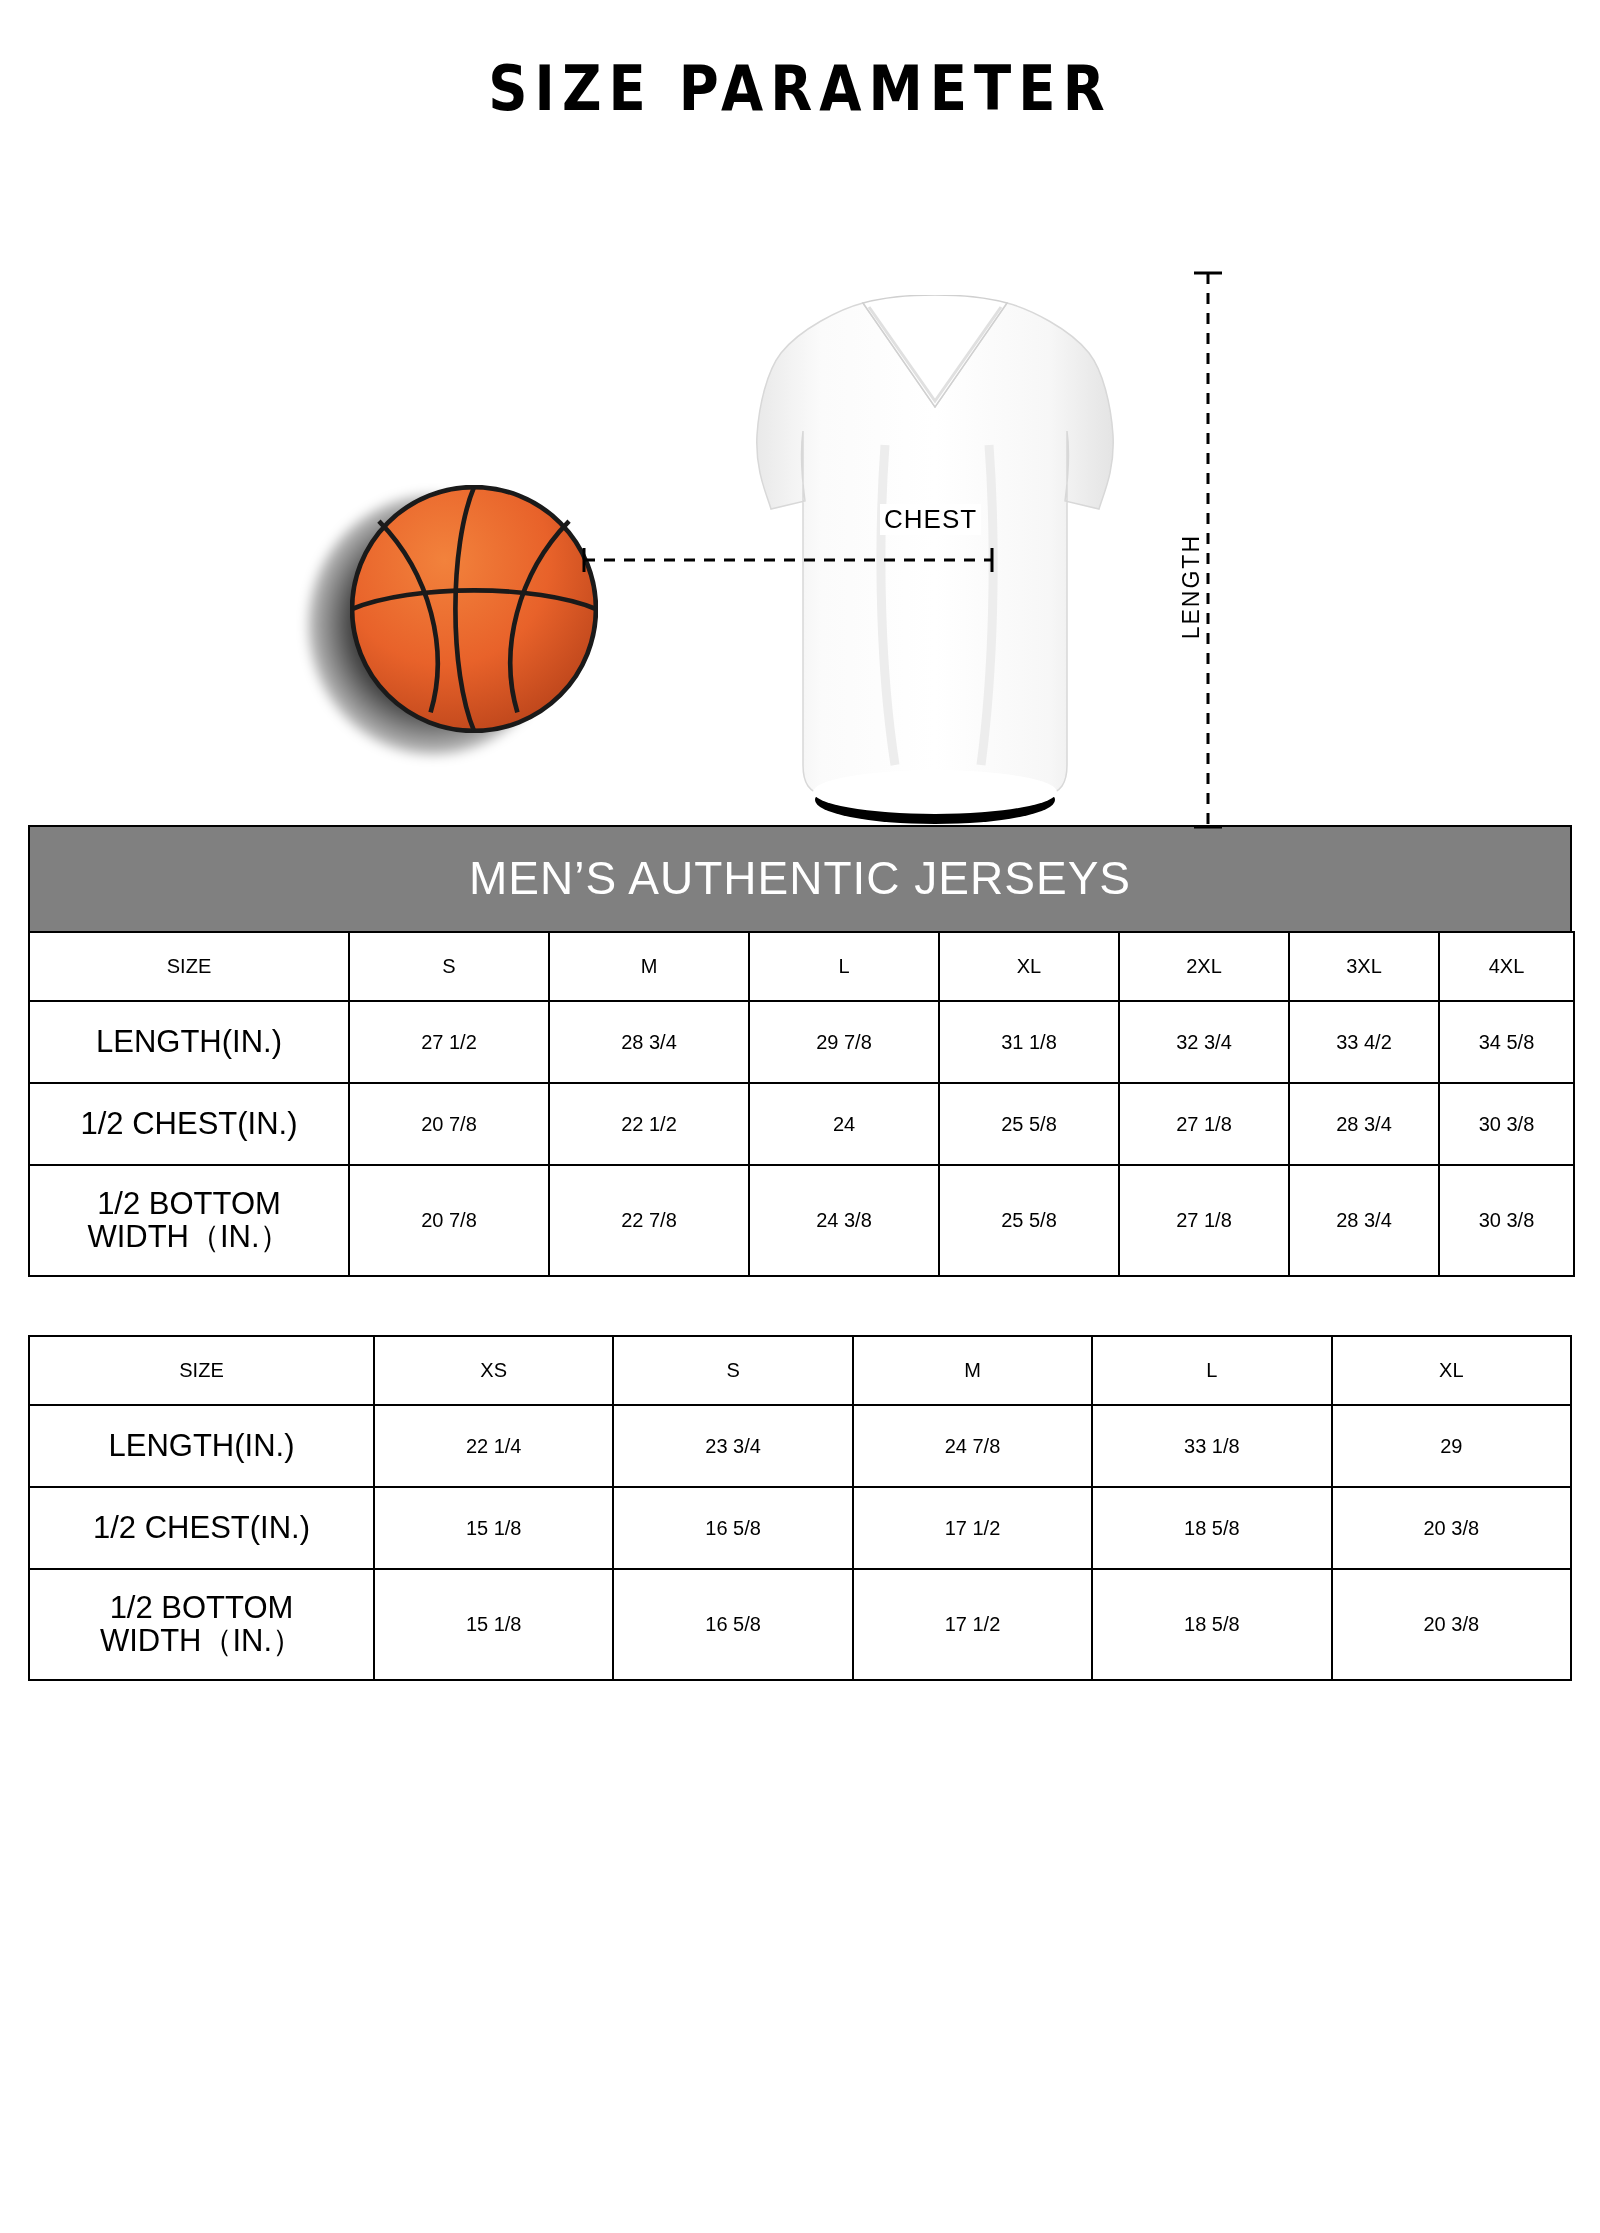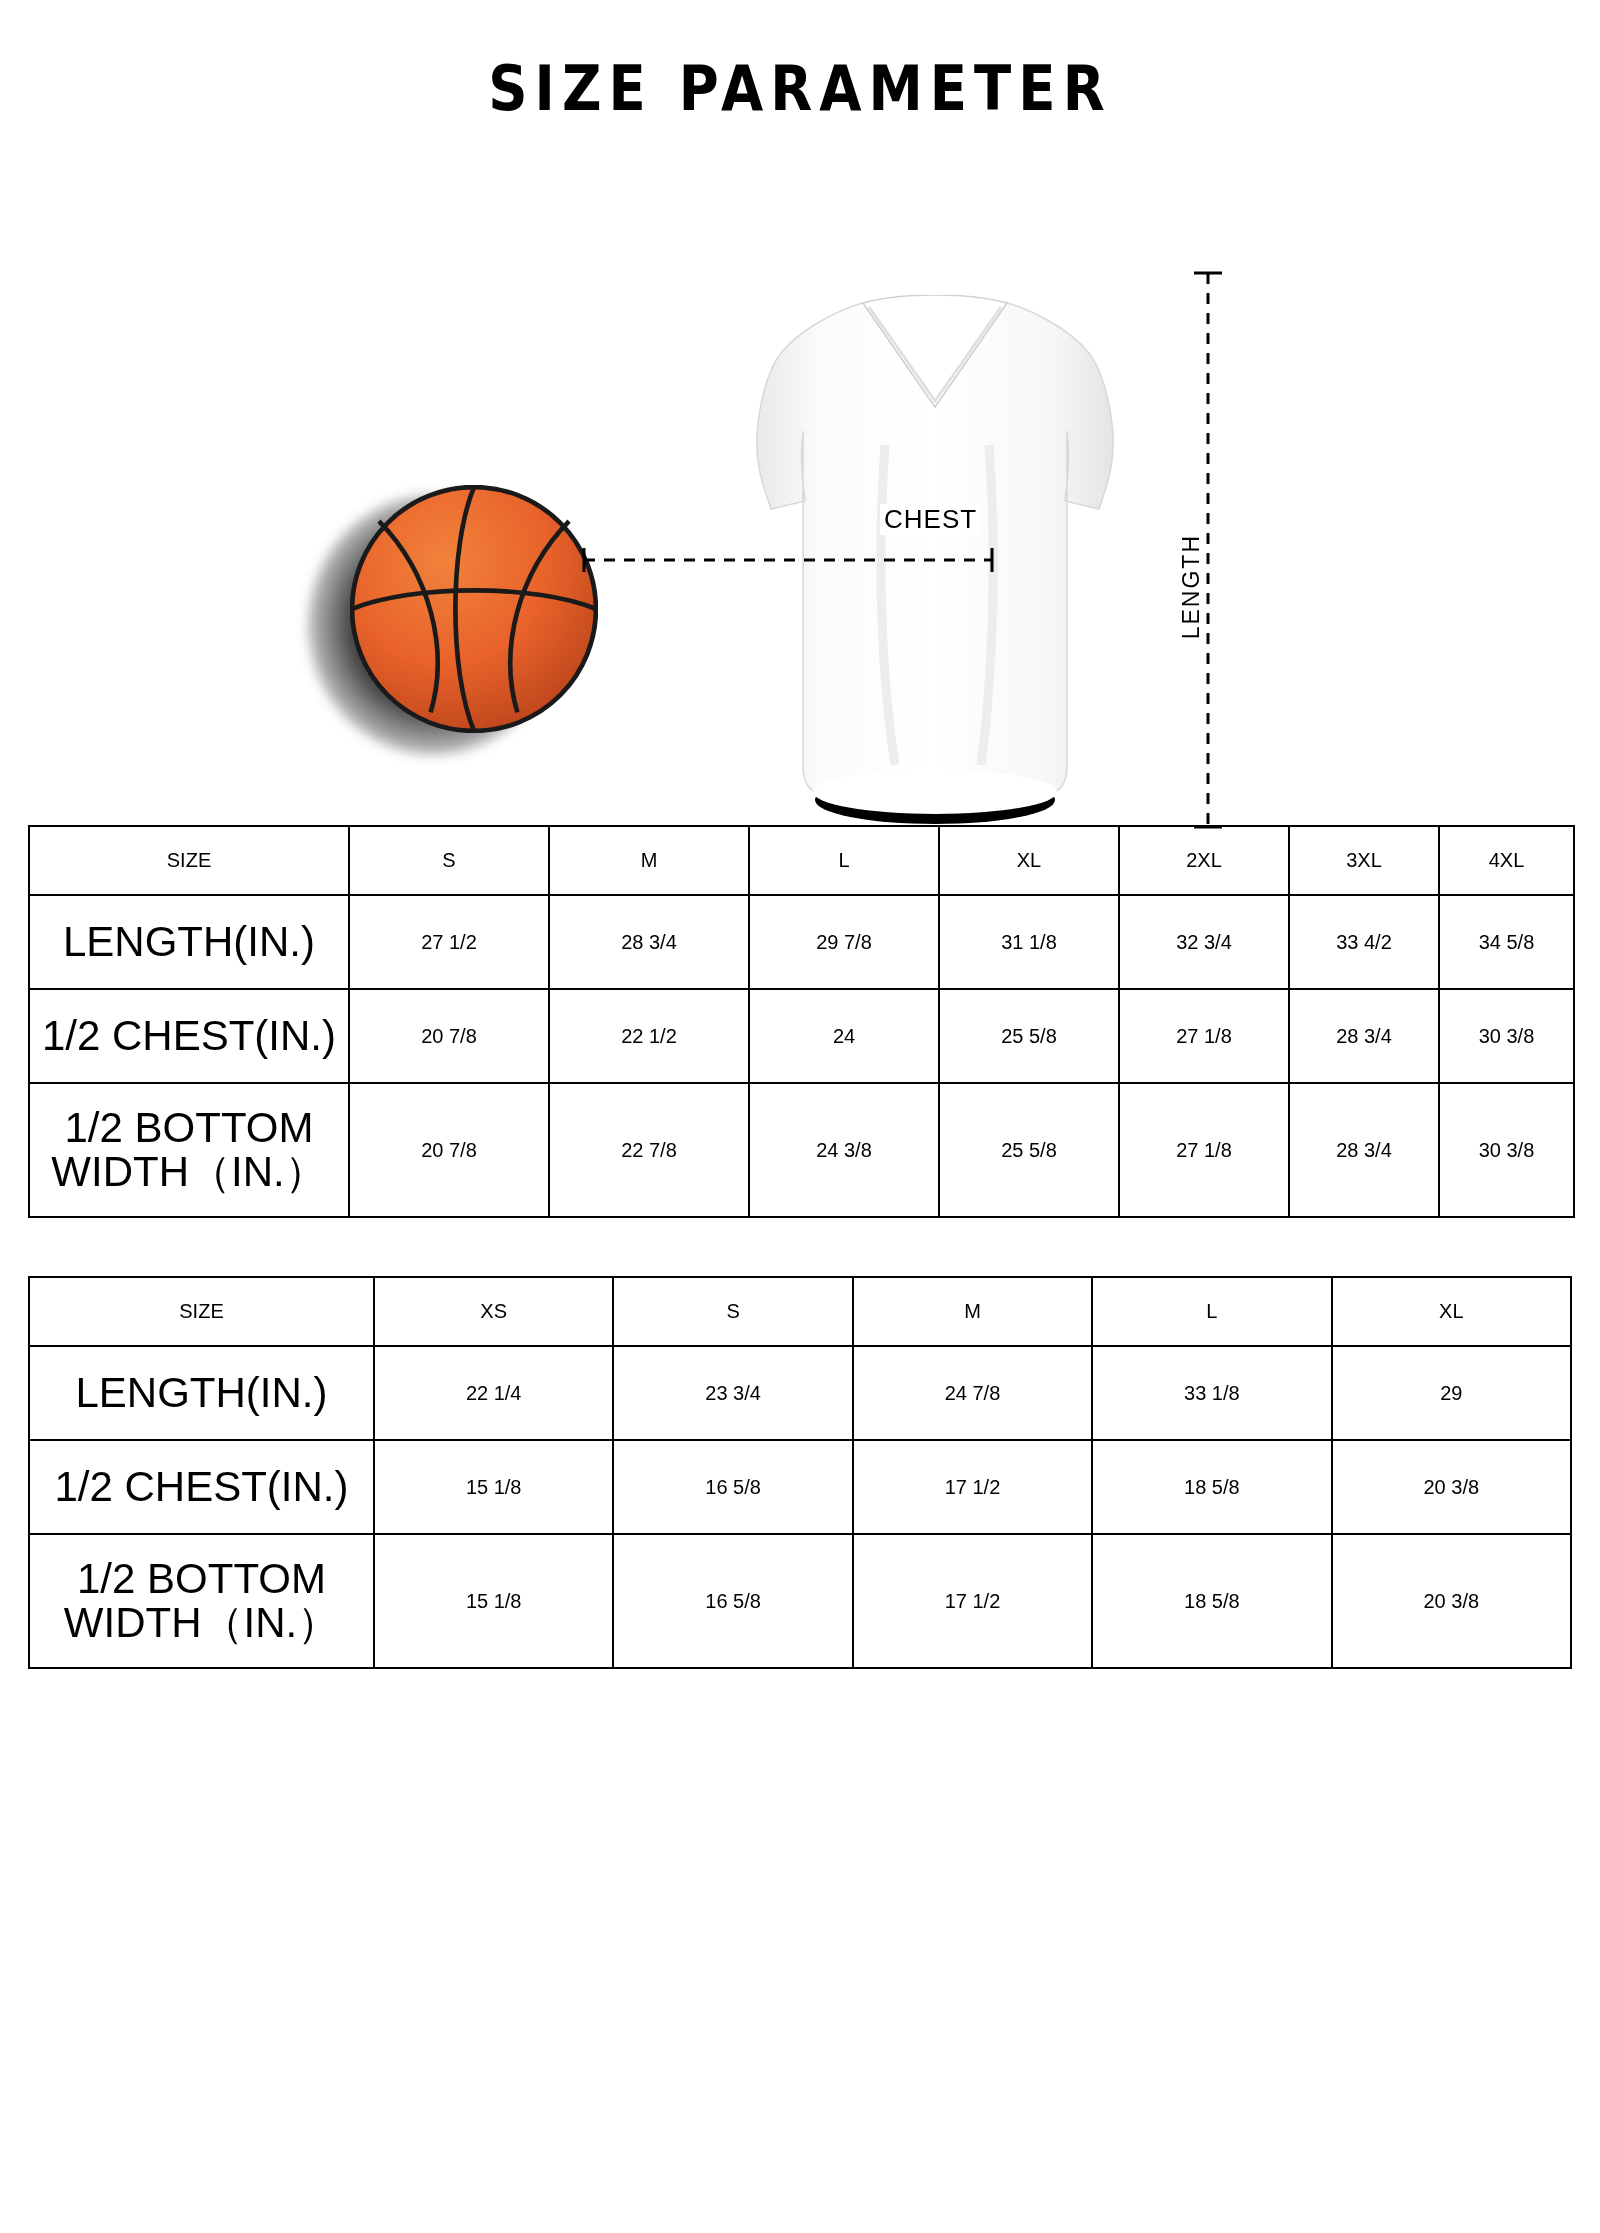--- a/index.html
+++ b/index.html
@@ -119,21 +119,21 @@
   }
   table td {
     border: 2px solid #000;
     text-align: center;
     font-size: 20px;
     padding: 22px 4px;
     white-space: nowrap;
     font-family: "Liberation Sans", sans-serif;
   }
   table td.rowlab {
-    font-size: 42px;
+    font-size: 31px;
   }
   .men-tbl col.c0 { width: 320px; }
   .men-tbl col.c1 { width: 200px; }
   .men-tbl col.c2 { width: 200px; }
   .men-tbl col.c3 { width: 190px; }
   .men-tbl col.c4 { width: 180px; }
   .men-tbl col.c5 { width: 170px; }
   .men-tbl col.c6 { width: 150px; }
   .men-tbl col.c7 { width: 135px; }
 
@@ -219,20 +219,21 @@
         <path d="M6 6 L34 6" stroke="#000" stroke-width="3"></path>
         <path d="M6 560 L34 560" stroke="#000" stroke-width="3"></path>
       </svg>
     </div>
 
     <div class="chest-label">CHEST</div>
     <div class="length-label">LENGTH</div>
   </div>
 
   <div class="tbl-block">
+    <div class="tbl-header">MEN’S AUTHENTIC JERSEYS</div>
     <table class="men-tbl">
       <colgroup>
         <col class="c0">
           <col class="c1">
           <col class="c2">
           <col class="c3">
         <col class="c4">
           <col class="c5">
           <col class="c6">
           <col class="c7">

